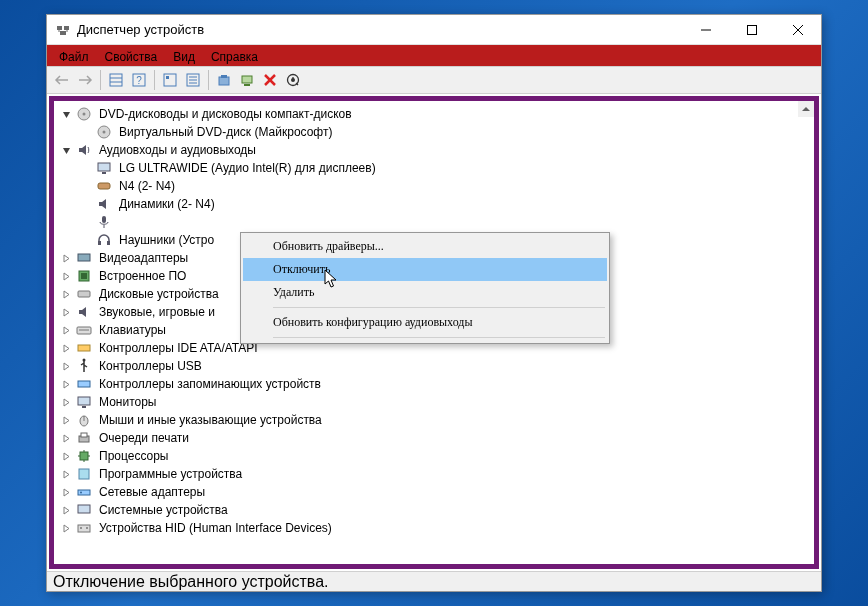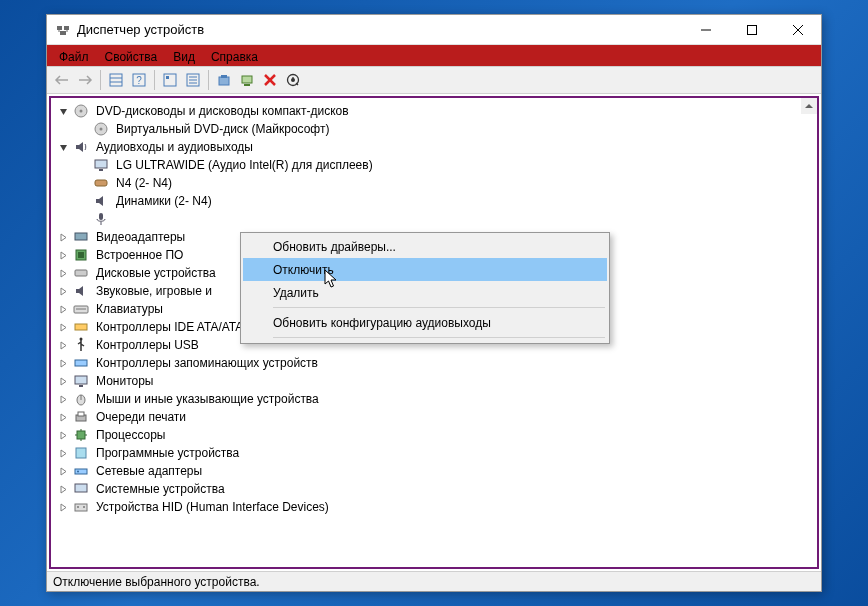--- a/index.html
+++ b/index.html
@@ -53,21 +53,21 @@
   border-top: 1px solid #d0d0d0;
   border-bottom: 1px solid #d0d0d0;
   gap: 1px;
 }
 .toolbar-sep { width: 1px; height: 20px; background: #c0c0c0; margin: 0 3px; }
 .toolbar-btn { width: 22px; height: 22px; display: flex; align-items: center; justify-content: center; border: 1px solid transparent; }
 .toolbar-btn.disabled { opacity: 0.4; }
 .tree-container {
   flex: 1;
   overflow: auto;
-  border: 2px solid #701a75;
+  border: 5px solid #701a75;
   margin: 2px;
   background: #fff;
   position: relative;
   padding: 2px 0;
 }
 .tree { padding: 2px 0 2px 4px; }
 .tree-node { display: block; }
 .tree-row {
   display: flex;
   align-items: center;
@@ -110,20 +110,21 @@
   box-shadow: 3px 3px 6px rgba(0,0,0,0.25);
   padding: 2px;
   z-index: 100;
 }
 .context-item {
   height: 23px;
   display: flex;
   align-items: center;
   padding: 0 4px 0 30px;
   font-size: 12px;
+  font-family: Liberation Serif, serif;
 }
 .context-item.highlighted {
   background: #90c8f6;
 }
 .context-sep {
   height: 1px;
   background: #d0d0d0;
   margin: 3px 2px 3px 30px;
 }
 .context-item.bold { font-weight: bold; }
@@ -134,21 +135,21 @@
   z-index: 200;
   pointer-events: none;
 }
 .statusbar {
   height: 20px;
   display: flex;
   align-items: center;
   padding: 0 6px;
   background: #f0f0f0;
   border-top: 1px solid #d0d0d0;
-  font-size: 12px;
+  font-size: 16px;
 }
 .scrollbar-stub {
   position: absolute;
   right: 0;
   top: 0;
   width: 16px;
   height: 16px;
   background: #f0f0f0;
   display:flex;
   align-items:center;
@@ -351,20 +352,31 @@
           </div>
           <div class="tree-row selected">
               <span class="tree-spacer"></span>
             <span class="tree-icon">
                 <svg class="ico" viewBox="0 0 16 16">
                   <rect x="6" y="2" width="4" height="7" rx="2" fill="#556"></rect>
                   <path d="M4 8c0 3 8 3 8 0M8 11v3" stroke="#556" fill="none"></path>
                 </svg>
               </span>
           </div>
+          <div class="tree-row">
+              <span class="tree-spacer"></span>
+            <span class="tree-icon">
+                <svg class="ico" viewBox="0 0 16 16">
+                  <path d="M3 10V8a5 5 0 0110 0v2" stroke="#556" fill="none" stroke-width="1.5"></path>
+                  <rect x="2" y="9" width="3" height="4" fill="#556"></rect>
+                  <rect x="11" y="9" width="3" height="4" fill="#556"></rect>
+                </svg>
+              </span>
+            <span class="tree-label">Наушники (Устро</span>
+          </div>
         </div>
       </div>
 
       <div class="tree-row">
         <span class="tree-toggle">
             <svg viewBox="0 0 9 9">
               <path d="M2 1 L7 4.5 L2 8 Z" fill="none" stroke="#808080"></path>
             </svg>
           </span>
         <span class="tree-icon">

